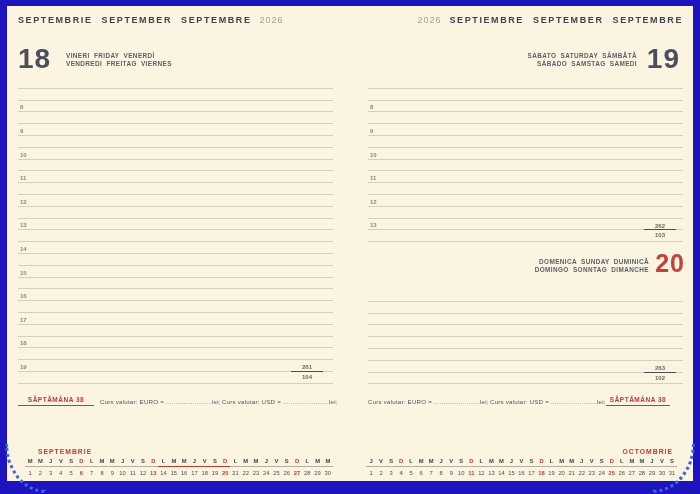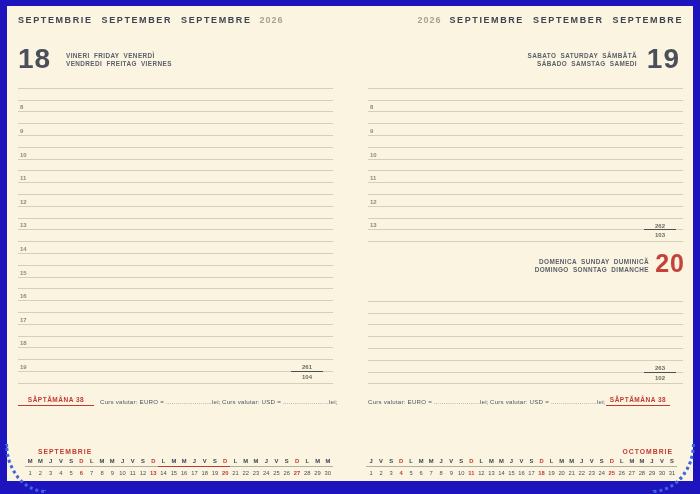--- a/index.html
+++ b/index.html
@@ -9,21 +9,21 @@
     font-family:"Liberation Sans", sans-serif;
     -webkit-font-smoothing:antialiased;
   }
   .sheet{position:absolute;left:7px;top:6px;width:686px;height:475px;background:#FAF4E0;}
   .page{position:absolute;inset:0;}
 
   
   .month-header{position:absolute;top:9px;font-size:9px;font-weight:bold;letter-spacing:1.6px;word-spacing:5px;color:#3E4350;white-space:nowrap;}
   .mh-left{left:11px;}
   .mh-right{right:10px;}
-  .mh-year{font-weight:bold;color:#A9A28C;letter-spacing:1px;}
+  .mh-year{font-weight:normal;color:#A9A28C;letter-spacing:1px;}
   .mh-left .mh-year{margin-left:6px;}
   .mh-right .mh-year{margin-right:6px;}
 
   .day-num{position:absolute;font-size:28px;line-height:28px;font-weight:bold;color:#4A4F5B;letter-spacing:1px;}
   .dn-18{left:11px;top:39px;}
   .dn-19{right:13px;top:39px;}
   .dn-20{right:8px;top:245px;color:#C4423A;font-size:25px;line-height:25px;}
   .day-names{position:absolute;font-size:6.4px;line-height:8px;font-weight:bold;letter-spacing:.4px;word-spacing:2px;color:#5A5F6B;white-space:nowrap;}
   .names-18{left:59px;top:46px;text-align:left;}
   .names-19{right:56px;top:46px;text-align:right;}

